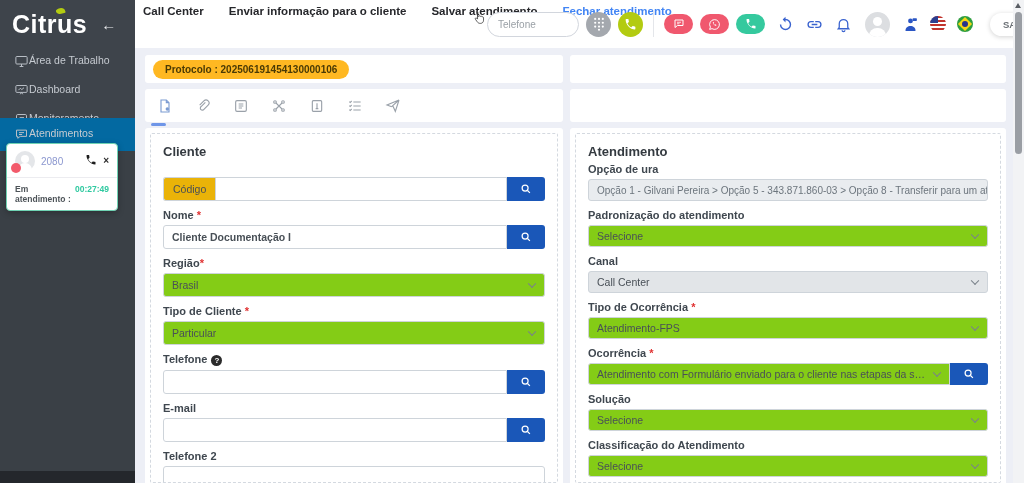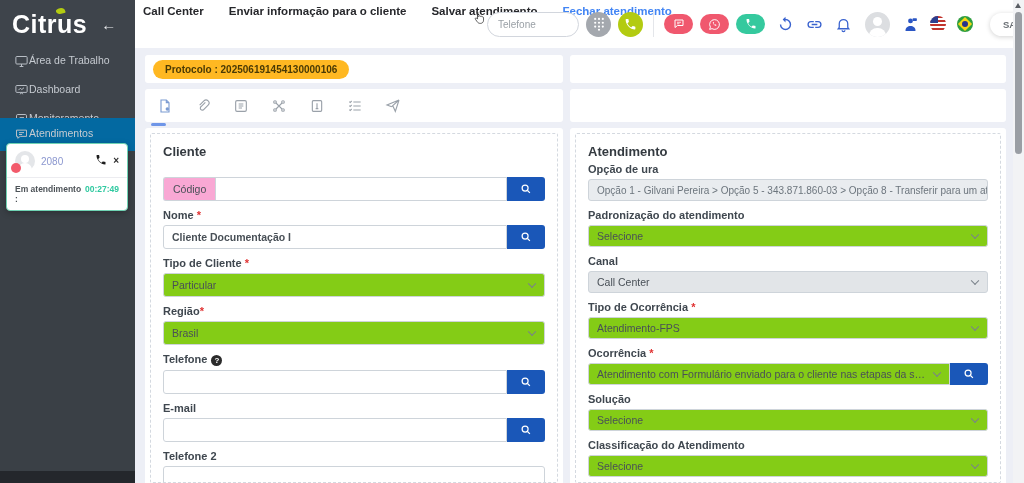--- a/index.html
+++ b/index.html
@@ -12,21 +12,21 @@
   .logo { color:#fff; font-size:25px; font-weight:bold; letter-spacing:.5px; position:relative; }
   .logo .leaf { position:absolute; top:-2px; left:44px; width:9px; height:6px; background:#b3cb11; border-radius:60% 90% 10% 90%; transform:rotate(-18deg); }
   .logo-arrow { color:#e8eaec; font-size:15px; margin-left:14px; cursor:pointer; }
   .nav-item { display:flex; padding:7px 10px 7px 14px; color:#c6cbd1; font-size:10.5px; cursor:pointer; }
   .nav-item svg { width:15px; height:15px; stroke:#b8bec5; fill:none; stroke-width:1.6; flex:0 0 auto; }
   .nav-item.active { background:#0369a1; padding-top:9px; padding-bottom:9px; }
   .sidebar-lower { position:absolute; left:0; top:118px; width:135px; height:353px; background:#3a4046; }
   .sidebar-footer { position:absolute; left:0; bottom:0; width:135px; height:12px; background:#24272c; }
 
   
-  .call-card { position:absolute; left:6px; top:143px; width:122px; background:#fff; border:1px solid #6fd2b3; border-radius:4px; box-shadow:0 2px 6px rgba(0,0,0,.25); z-index:6; }
+  .call-card { position:absolute; left:6px; top:143px; width:112px; background:#fff; border:1px solid #6fd2b3; border-radius:4px; box-shadow:0 2px 6px rgba(0,0,0,.25); z-index:6; }
   .cc-top { display:flex; align-items:center; padding:7px 8px 6px 8px; gap:6px; }
   .cc-avatar { position:relative; width:20px; height:20px; border-radius:50%; background:#e4e6e9; overflow:visible; flex:0 0 auto; }
   .cc-avatar .head { position:absolute; left:6px; top:4px; width:8px; height:8px; border-radius:50%; background:#fff; }
   .cc-avatar .body { position:absolute; left:3px; top:12px; width:14px; height:8px; border-radius:7px 7px 0 0; background:#fff; }
   .cc-avatar .dot { position:absolute; left:-4px; bottom:-2px; width:10px; height:10px; border-radius:50%; background:#f25a6b; }
   .cc-ext { color:#8b97cf; font-size:10px; flex:1; }
   .cc-phone svg { width:12px; height:12px; fill:#1c1c1c; cursor:pointer; }
   .cc-close { color:#2b2b2b; font-size:10px; font-weight:bold; cursor:pointer; line-height:1; }
   .cc-bottom { border-top:1px solid #ececf0; display:flex; justify-content:space-between; padding:6px 8px; font-size:8.5px; }
   .cc-status { color:#4d5358; font-weight:bold; }
@@ -74,21 +74,21 @@
   .dashed { border:1px dashed #d4d9e0; border-radius:2px; height:100%; padding:10px 12px; overflow:hidden; }
   .panel-title { font-size:13px; font-weight:bold; color:#343a40; }
   .pt-left { margin-bottom:18px; }
   .pt-right { margin-bottom:4px; }
 
   .field { margin-bottom:8px; }
   .flabel { display:block; font-size:11px; font-weight:bold; color:#3f474f; margin-bottom:4px; }
   .req { color:#e03131; }
   .help-q { display:inline-flex; align-items:center; justify-content:center; width:11px; height:11px; border-radius:50%; background:#2b2b2b; color:#fff; font-size:8px; font-weight:bold; margin-left:4px; vertical-align:middle; }
   .igroup { display:flex; }
-  .prepend { background:#f9a8d4; border:1px solid #ced4da; border-right:none; border-radius:3px 0 0 3px; font-size:10.5px; color:#495057; padding:0 9px; display:flex; align-items:center; height:24px; }
+  .prepend { background:#eab308; border:1px solid #ced4da; border-right:none; border-radius:3px 0 0 3px; font-size:10.5px; color:#495057; padding:0 9px; display:flex; align-items:center; height:24px; }
   .tinput { flex:1; height:24px; border:1px solid #ced4da; border-radius:3px; padding:0 8px; font-size:10.5px; color:#495057; font-family:"Liberation Sans",sans-serif; outline:none; min-width:0; }
   .igroup .tinput { border-radius:0; }
   .igroup .tinput:first-child { border-radius:3px 0 0 3px;font-weight:bold; }
   .search-btn { width:38px; height:24px; background:#1a57b8; border:none; border-radius:0 3px 3px 0; display:flex; align-items:center; justify-content:center; cursor:pointer; flex:0 0 auto; }
   .rt .tinput, .rt .selectbox { height:22px; }
   .rt .search-btn { height:22px; }
   .selectbox { position:relative; display:flex; align-items:center; height:24px; border:1px solid #ced4da; border-radius:3px; padding:0 22px 0 8px; font-size:10.5px; color:#495057; cursor:pointer; background:#84cc16; flex:1; min-width:0; }
   .selectbox .val { white-space:nowrap; overflow:hidden; text-overflow:ellipsis; }
   .chev { position:absolute; right:9px; top:50%; width:6px; height:6px; border-right:1.4px solid #7a828a; border-bottom:1.4px solid #7a828a; transform:translateY(-70%) rotate(45deg); }
   .disabled-input { background:#e9ecef; border:1px solid #ced4da; border-radius:3px; height:22px; display:flex; align-items:center; padding:0 8px; font-size:10px; color:#6c757d; white-space:nowrap; overflow:hidden; }
@@ -307,31 +307,31 @@
           <button class="search-btn">
             <svg width="12" height="12" viewBox="0 0 20 20">
                 <circle cx="8.5" cy="8.5" r="5" fill="none" stroke="#fff" stroke-width="2"></circle>
                 <path d="M12.5 12.5l4 4" stroke="#fff" stroke-width="2"></path>
               </svg>
           </button>
         </div>
       </div>
 
       <div class="field">
+        <label class="flabel"><span>Região</span><span class="req">*</span></label>
+        <div class="selectbox">
+          <span class="val">Brasil</span>
+          <span class="chev"></span>
+        </div>
+      </div>
+
+      <div class="field">
         <label class="flabel"><span>Tipo de Cliente</span> <span class="req">*</span></label>
         <div class="selectbox">
           <span class="val">Particular</span>
-          <span class="chev"></span>
-        </div>
-      </div>
-
-      <div class="field">
-        <label class="flabel"><span>Região</span><span class="req">*</span></label>
-        <div class="selectbox">
-          <span class="val">Brasil</span>
           <span class="chev"></span>
         </div>
       </div>
 
       <div class="field">
         <label class="flabel"><span>Telefone</span><span class="help-q">?</span></label>
         <div class="igroup">
           <input class="tinput" value="" style="">
           <button class="search-btn">
             <svg width="12" height="12" viewBox="0 0 20 20">

